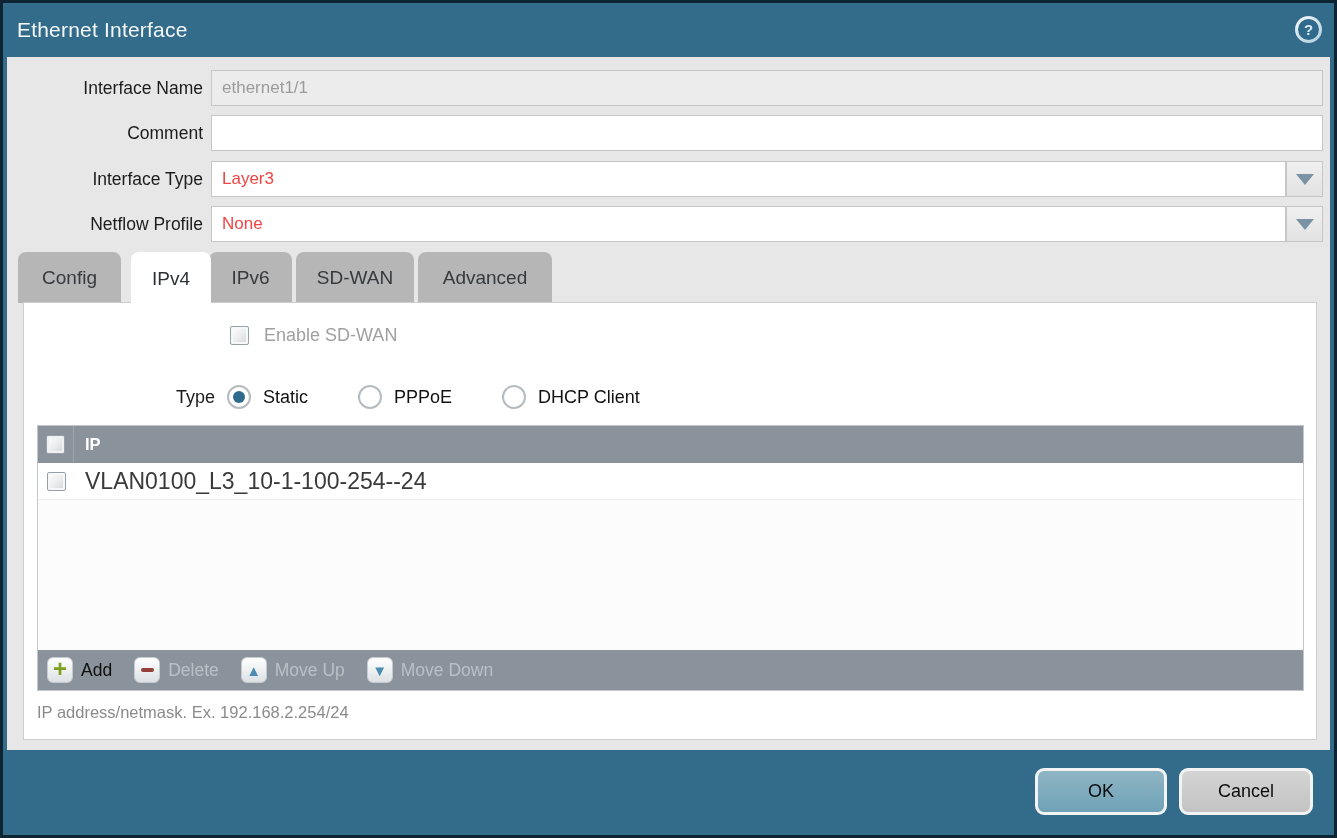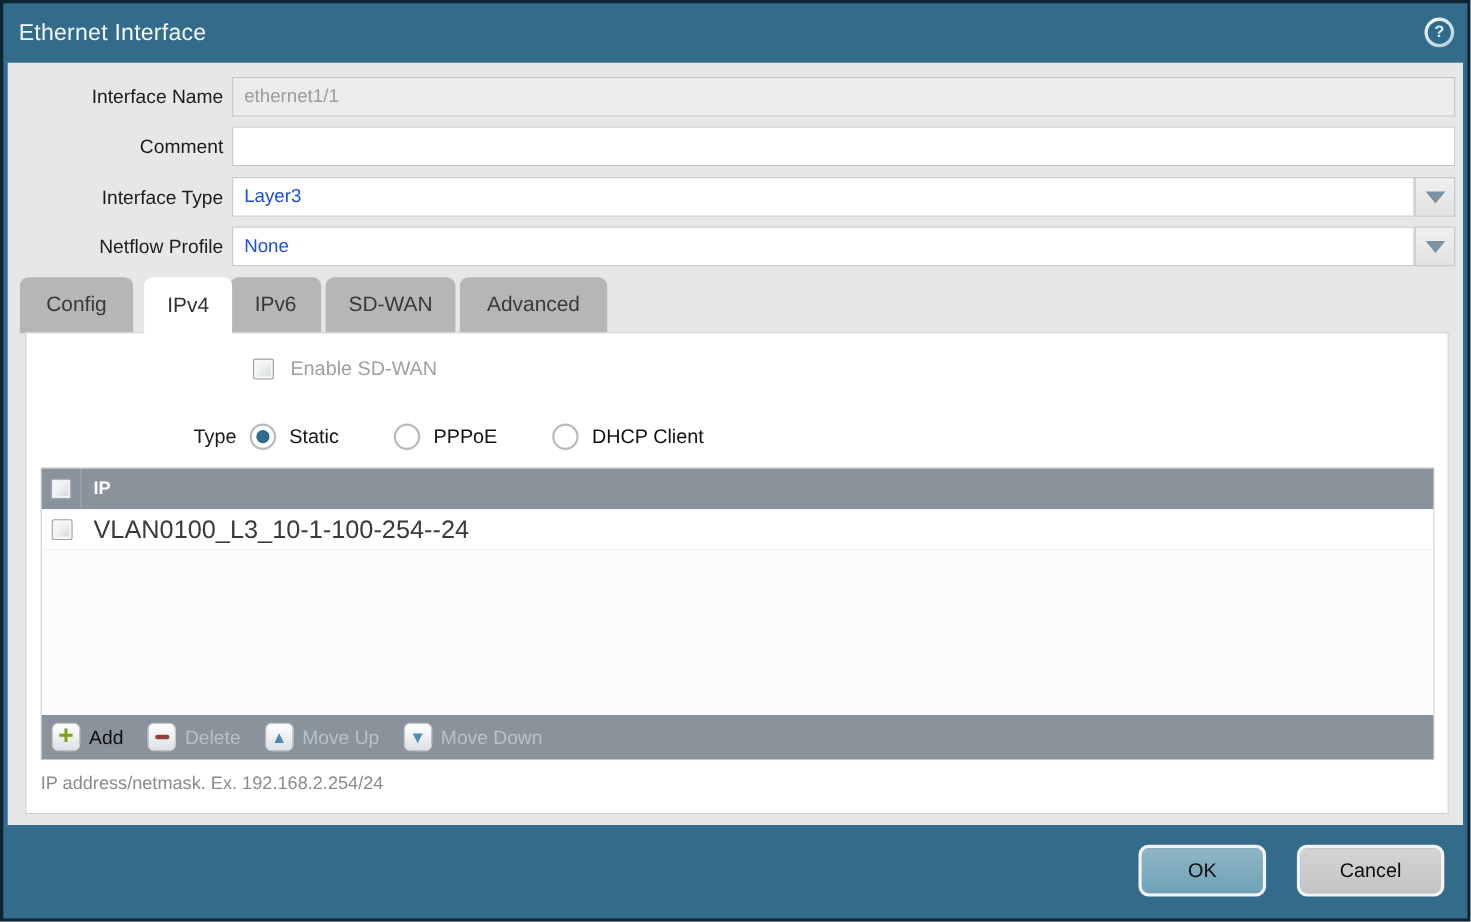--- a/index.html
+++ b/index.html
@@ -14,21 +14,21 @@
     background:radial-gradient(circle at 35% 30%, #ffffff, #cfe2ec 55%, #9dc0d4 100%);
     display:flex; align-items:center; justify-content:center; cursor:pointer; }
   .help-ic .inner { width:21px; height:21px; border-radius:50%; background:#2f6a8c; color:#d9ecf5;
     font-size:15px; font-weight:bold; display:flex; align-items:center; justify-content:center; }
 
   
   .body { position:absolute; left:4px; top:54px; width:1323px; height:693px; background:#e7e7e7; }
 
   .frow-label { position:absolute; left:0; width:196px; text-align:right; font-size:17.5px; color:#1c1c1c; line-height:36px; }
   .finput { position:absolute; left:204px; height:36px; border:1px solid #c6c6c6; background:#ffffff;
-    font-family:"Liberation Sans", sans-serif; font-size:17px; color:#1d4ed8; padding:0 10px; outline:none; }
+    font-family:"Liberation Sans", sans-serif; font-size:17px; color:#ef4444; padding:0 10px; outline:none; }
   .finput.disabled { background:#ececec; color:#9b9b9b; }
   .ddbtn { position:absolute; width:37px; height:36px; background:linear-gradient(#f0f0f0,#e2e2e2);
     border:1px solid #c6c6c6; display:flex; align-items:center; justify-content:center; cursor:pointer; }
   .ddtri { width:0; height:0; border-left:9px solid transparent; border-right:9px solid transparent; border-top:11px solid #7a92a3; }
 
   
   .tab { position:absolute; top:195px; height:51px; background:#b6b6b6; border-radius:8px 8px 0 0;
     display:flex; align-items:center; justify-content:center; font-size:19px; color:#363a3d; cursor:pointer; }
   .tab.active { background:#ffffff; color:#2e3235; z-index:3; height:53px; }
 
@@ -69,21 +69,21 @@
   .glyph-plus { color:#7da01e; font-size:24px; font-weight:bold; line-height:22px; margin-top:-2px; }
   .glyph-minus { width:13px; height:4px; border-radius:2px; background:#93413a; }
   .glyph-up { color:#4a8db2; font-size:15px; line-height:15px; }
   .glyph-down { color:#4a8db2; font-size:15px; line-height:15px; }
 
   .hint { position:absolute; left:13px; top:400px; font-size:16.5px; color:#8b8b8b; }
 
   
   .btn { position:absolute; top:765px; height:47px; border-radius:9px; border:3px solid #f3f3f3;
     font-family:"Liberation Sans", sans-serif; font-size:18px; color:#0c0c0c; cursor:pointer; }
-  .btn-ok { left:1032px; width:116px; background:linear-gradient(#8fb5c5,#6fa2b7); }
+  .btn-ok { left:1032px; width:132px; background:linear-gradient(#8fb5c5,#6fa2b7); }
   .btn-cancel { left:1176px; width:134px; background:linear-gradient(#d4d4d4,#c3c3c3); }
 </style>
 </head>
 <body>
 
 <div class="frame">
   <div class="dialog">
 
     <div class="titlebar">
       <div class="title">Ethernet Interface</div>

